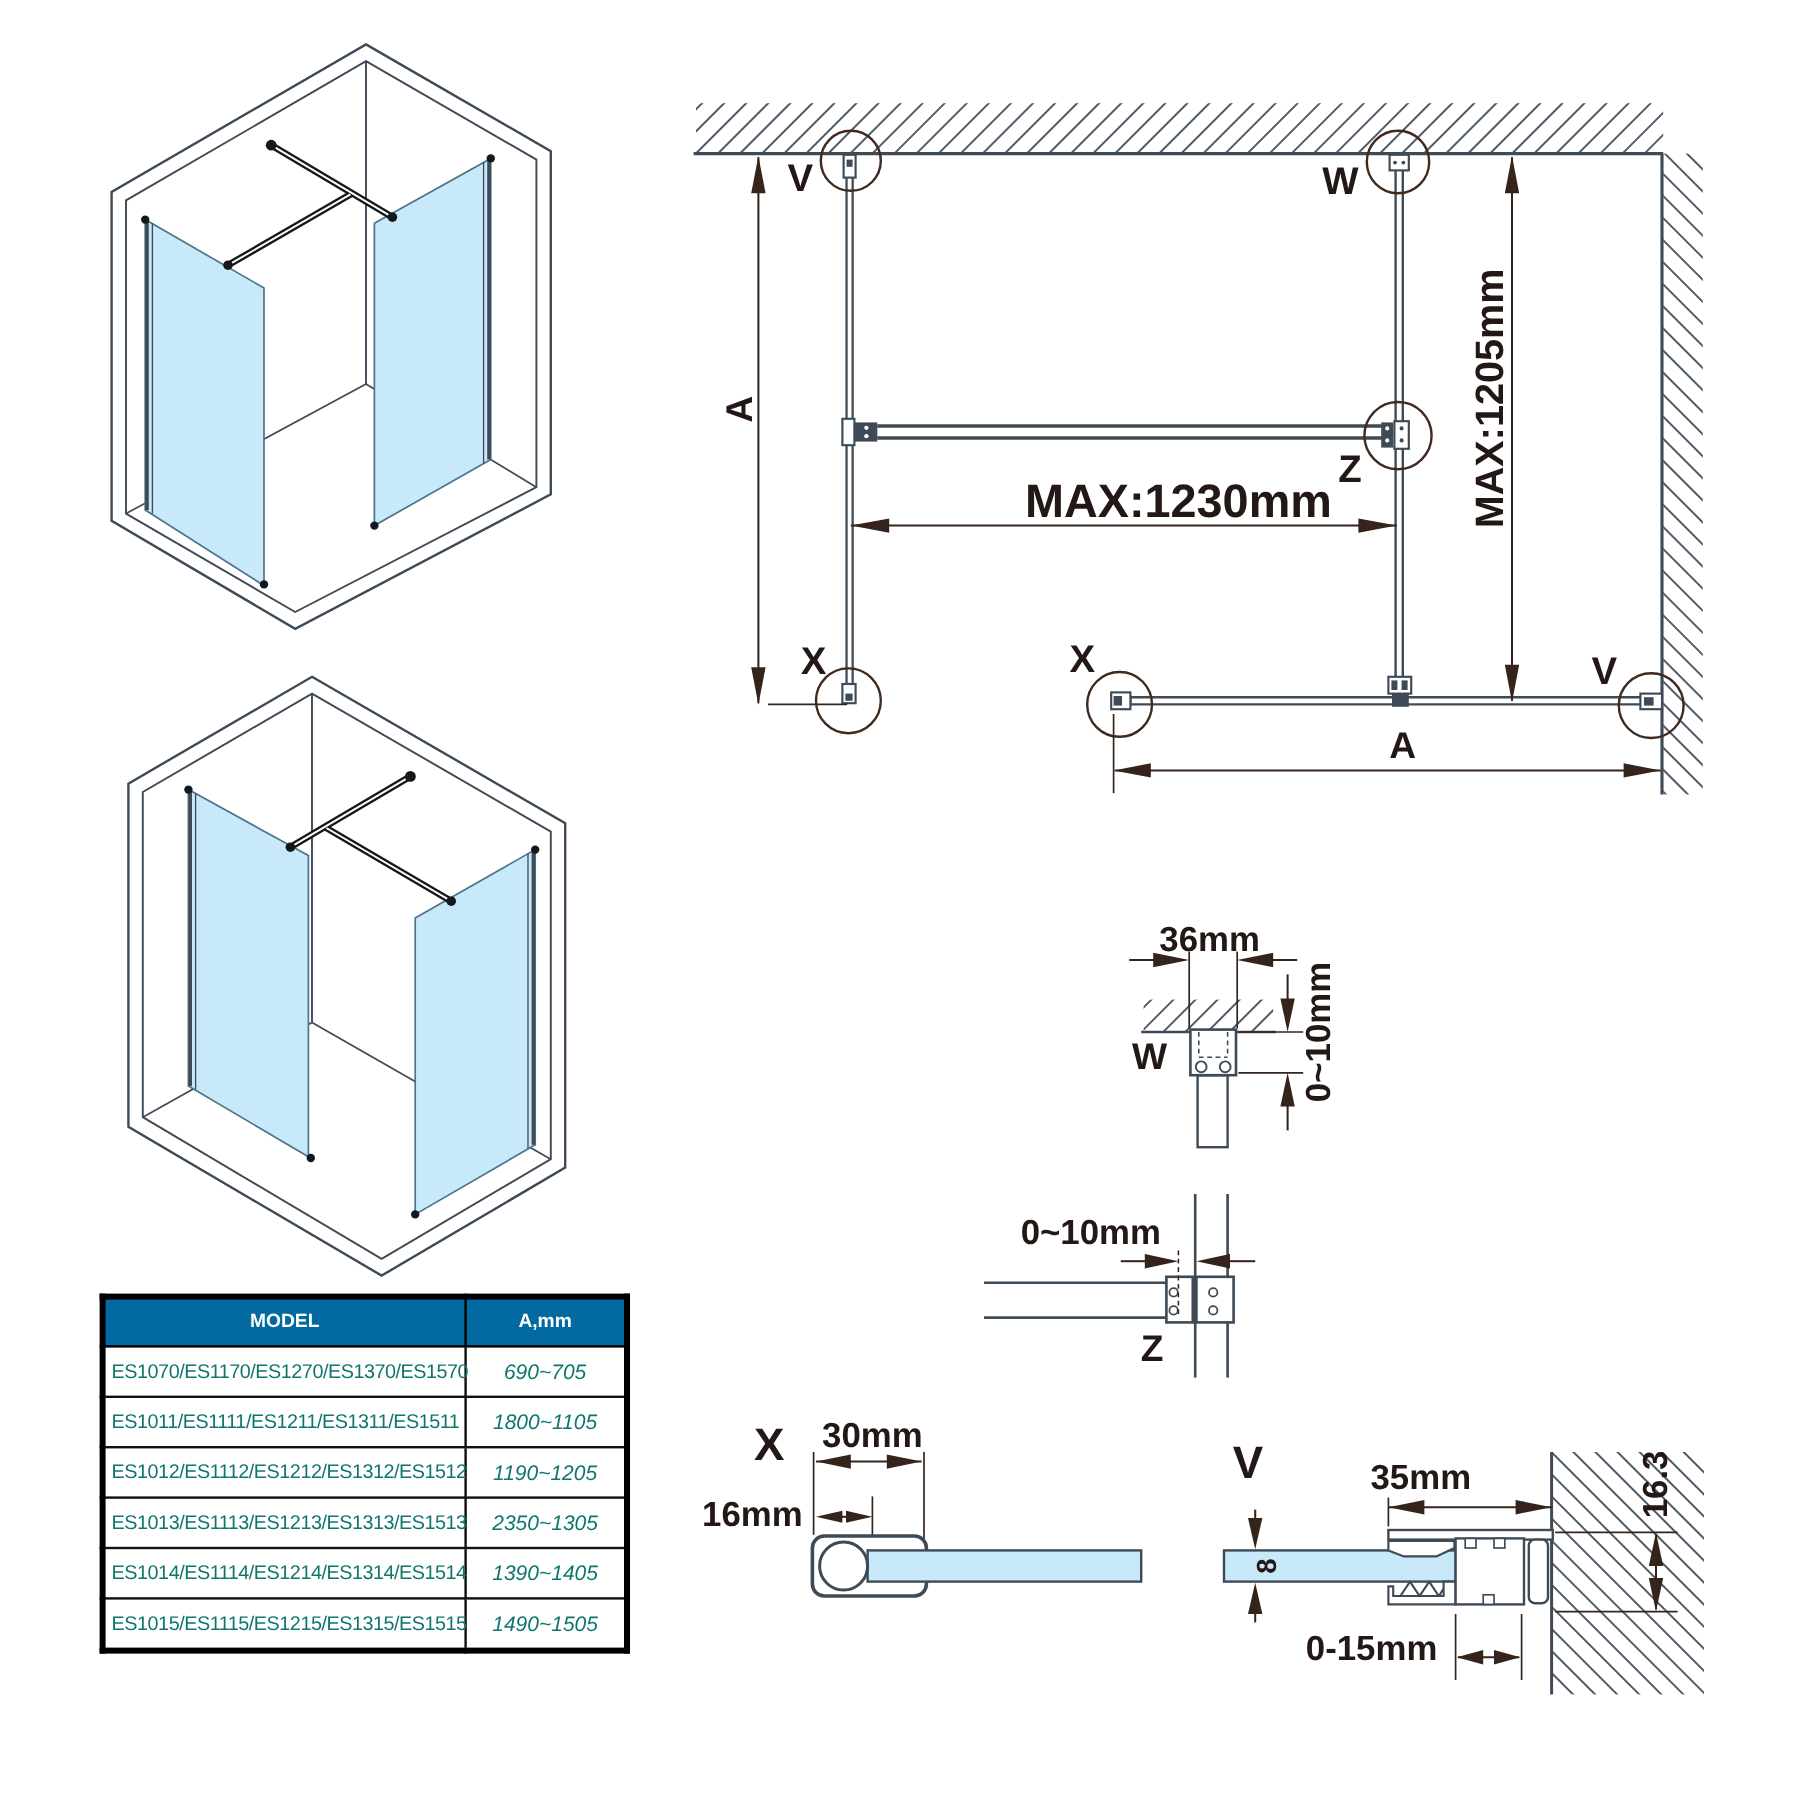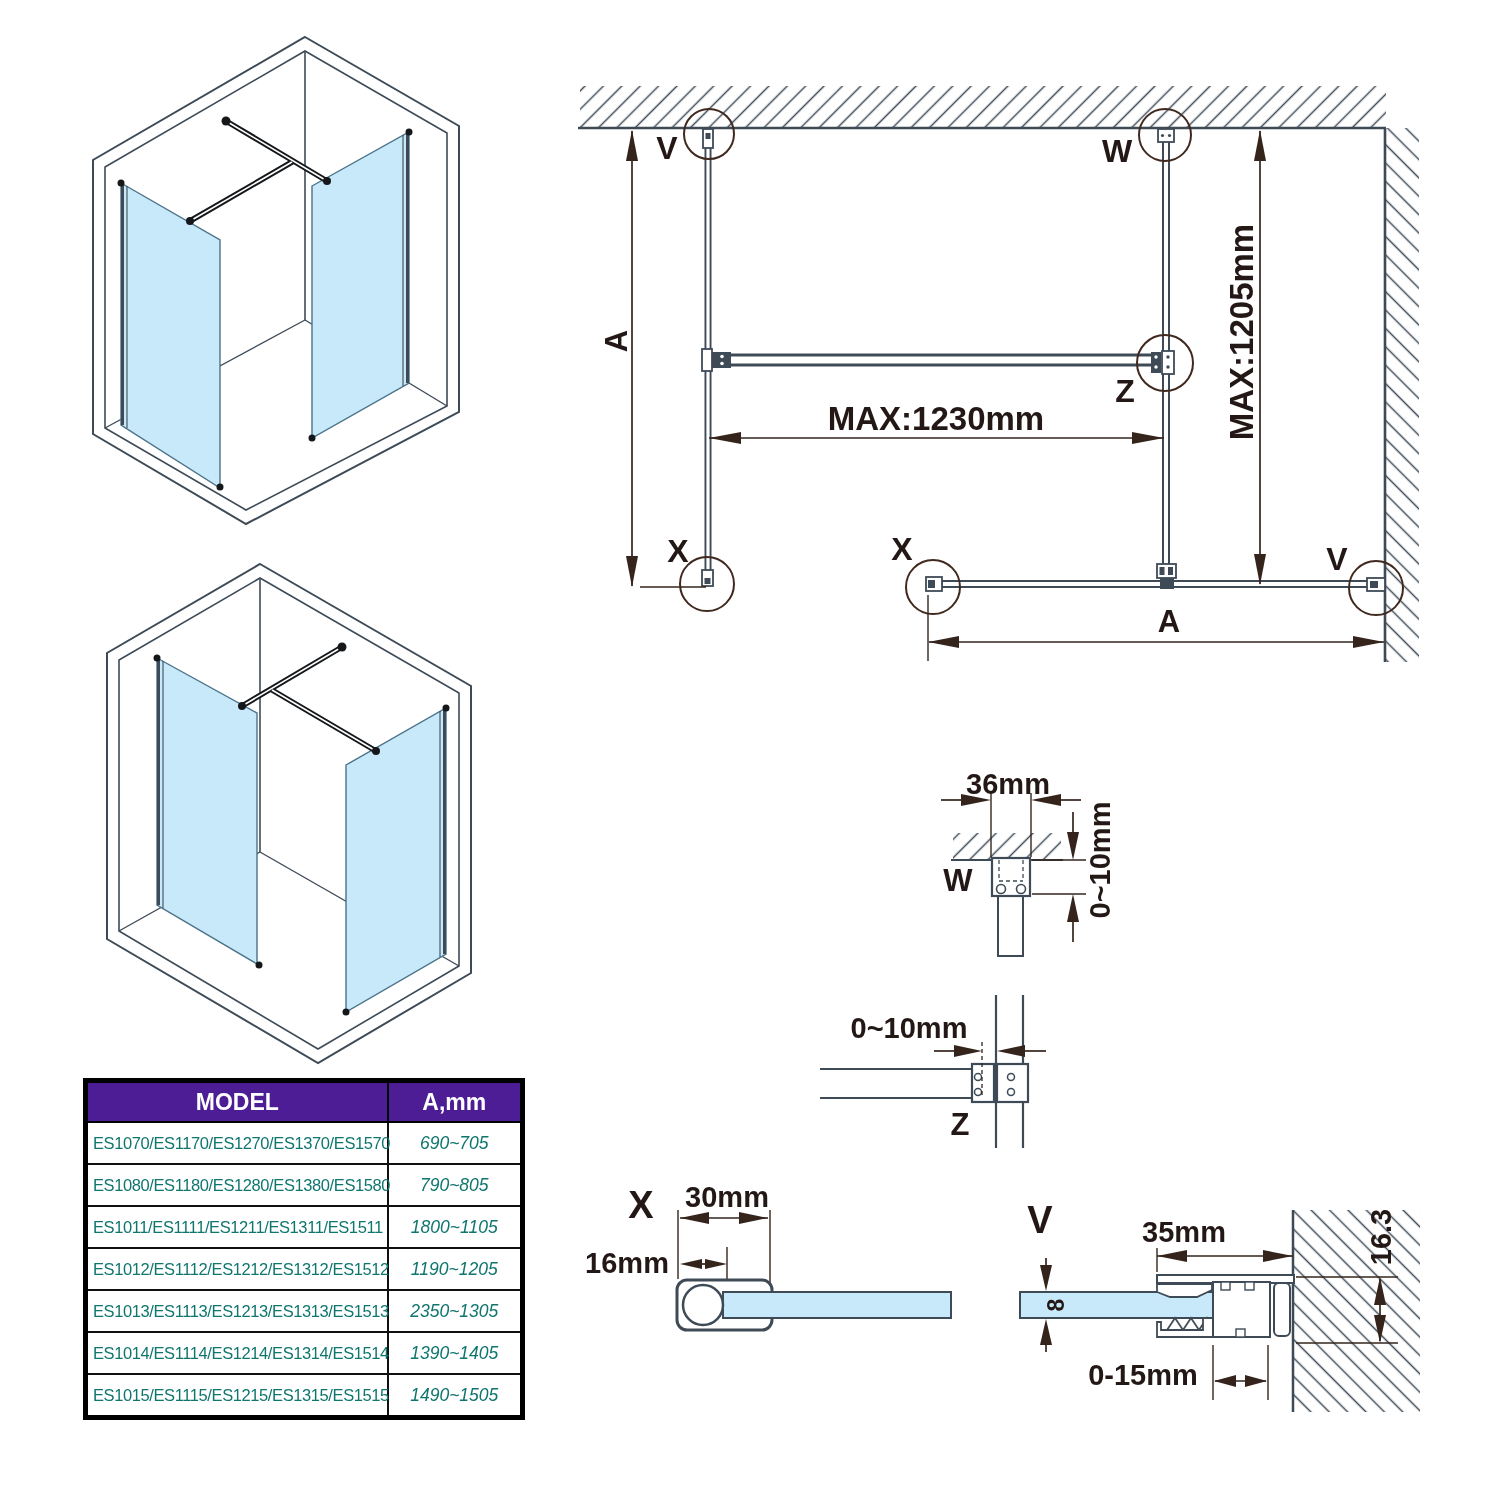--- a/index.html
+++ b/index.html
@@ -14,21 +14,21 @@
   }
   .lbl.rot{transform:translate(-50%,-50%) rotate(-90deg);}
   .lbl.med{font-weight:600;}
   
   #spec-table{
     position:absolute;left:83px;top:1078px;width:437px;
     border-collapse:collapse;border:5px solid #000;table-layout:fixed;
     background:#fff;
   }
   #spec-table th{
-    background:#4c1d95;color:#fff;font-size:23px;font-weight:700;
+    background:#0369a1;color:#fff;font-size:16px;font-weight:700;
     height:38px;border:2px solid #000;padding:0;text-align:center;
   }
   #spec-table td{
     border:2px solid #101010;color:#0f766e;height:40px;padding:0;
     font-weight:400;
   }
   #spec-table td.model{font-size:16.5px;padding-left:5px;letter-spacing:-0.4px;}
   #spec-table td.amm{font-size:17.5px;text-align:center;font-style:italic;}
   #spec-table col.c-model{width:302px;}
   #spec-table col.c-amm{width:135px;}
@@ -288,21 +288,21 @@
 </svg>
 
 <div class="lbl" style="left:667px;top:148px;font-size:32px;">V</div>
 <div class="lbl" style="left:1117px;top:151px;font-size:32px;">W</div>
 <div class="lbl" style="left:1125px;top:391px;font-size:32px;">Z</div>
 <div class="lbl" style="left:678px;top:551px;font-size:32px;">X</div>
 <div class="lbl" style="left:902px;top:549px;font-size:32px;">X</div>
 <div class="lbl" style="left:1337px;top:559px;font-size:32px;">V</div>
 <div class="lbl rot med" style="left:616px;top:341px;font-size:31px;">A</div>
 <div class="lbl med" style="left:1169px;top:621px;font-size:31px;">A</div>
-<div class="lbl" style="left:936px;top:418px;font-size:33px;">MAX:1230mm</div>
+<div class="lbl" style="left:982px;top:418px;font-size:39px;">MAX:1230mm</div>
 <div class="lbl rot" style="left:1241px;top:332px;font-size:33px;">MAX:1205mm</div>
 
 <div class="lbl" style="left:1008px;top:784px;font-size:29px;">36mm</div>
 <div class="lbl" style="left:958px;top:880px;font-size:31px;">W</div>
 <div class="lbl rot" style="left:1100px;top:860px;font-size:29px;">0~10mm</div>
 
 <div class="lbl" style="left:909px;top:1028px;font-size:29px;">0~10mm</div>
 <div class="lbl" style="left:960px;top:1124px;font-size:31px;">Z</div>
 
 <div class="lbl" style="left:641px;top:1205px;font-size:38px;">X</div>
@@ -325,24 +325,20 @@
       <th>MODEL</th>
       <th>A,mm</th>
     </tr>
   </thead>
   <tbody>
     <tr>
       <td class="model">ES1070/ES1170/ES1270/ES1370/ES1570</td>
       <td class="amm">690~705</td>
     </tr>
     <tr>
-      <td class="model">ES1080/ES1180/ES1280/ES1380/ES1580</td>
-      <td class="amm">790~805</td>
-    </tr>
-    <tr>
       <td class="model">ES1011/ES1111/ES1211/ES1311/ES1511</td>
       <td class="amm">1800~1105</td>
     </tr>
     <tr>
       <td class="model">ES1012/ES1112/ES1212/ES1312/ES1512</td>
       <td class="amm">1190~1205</td>
     </tr>
     <tr>
       <td class="model">ES1013/ES1113/ES1213/ES1313/ES1513</td>
       <td class="amm">2350~1305</td>

